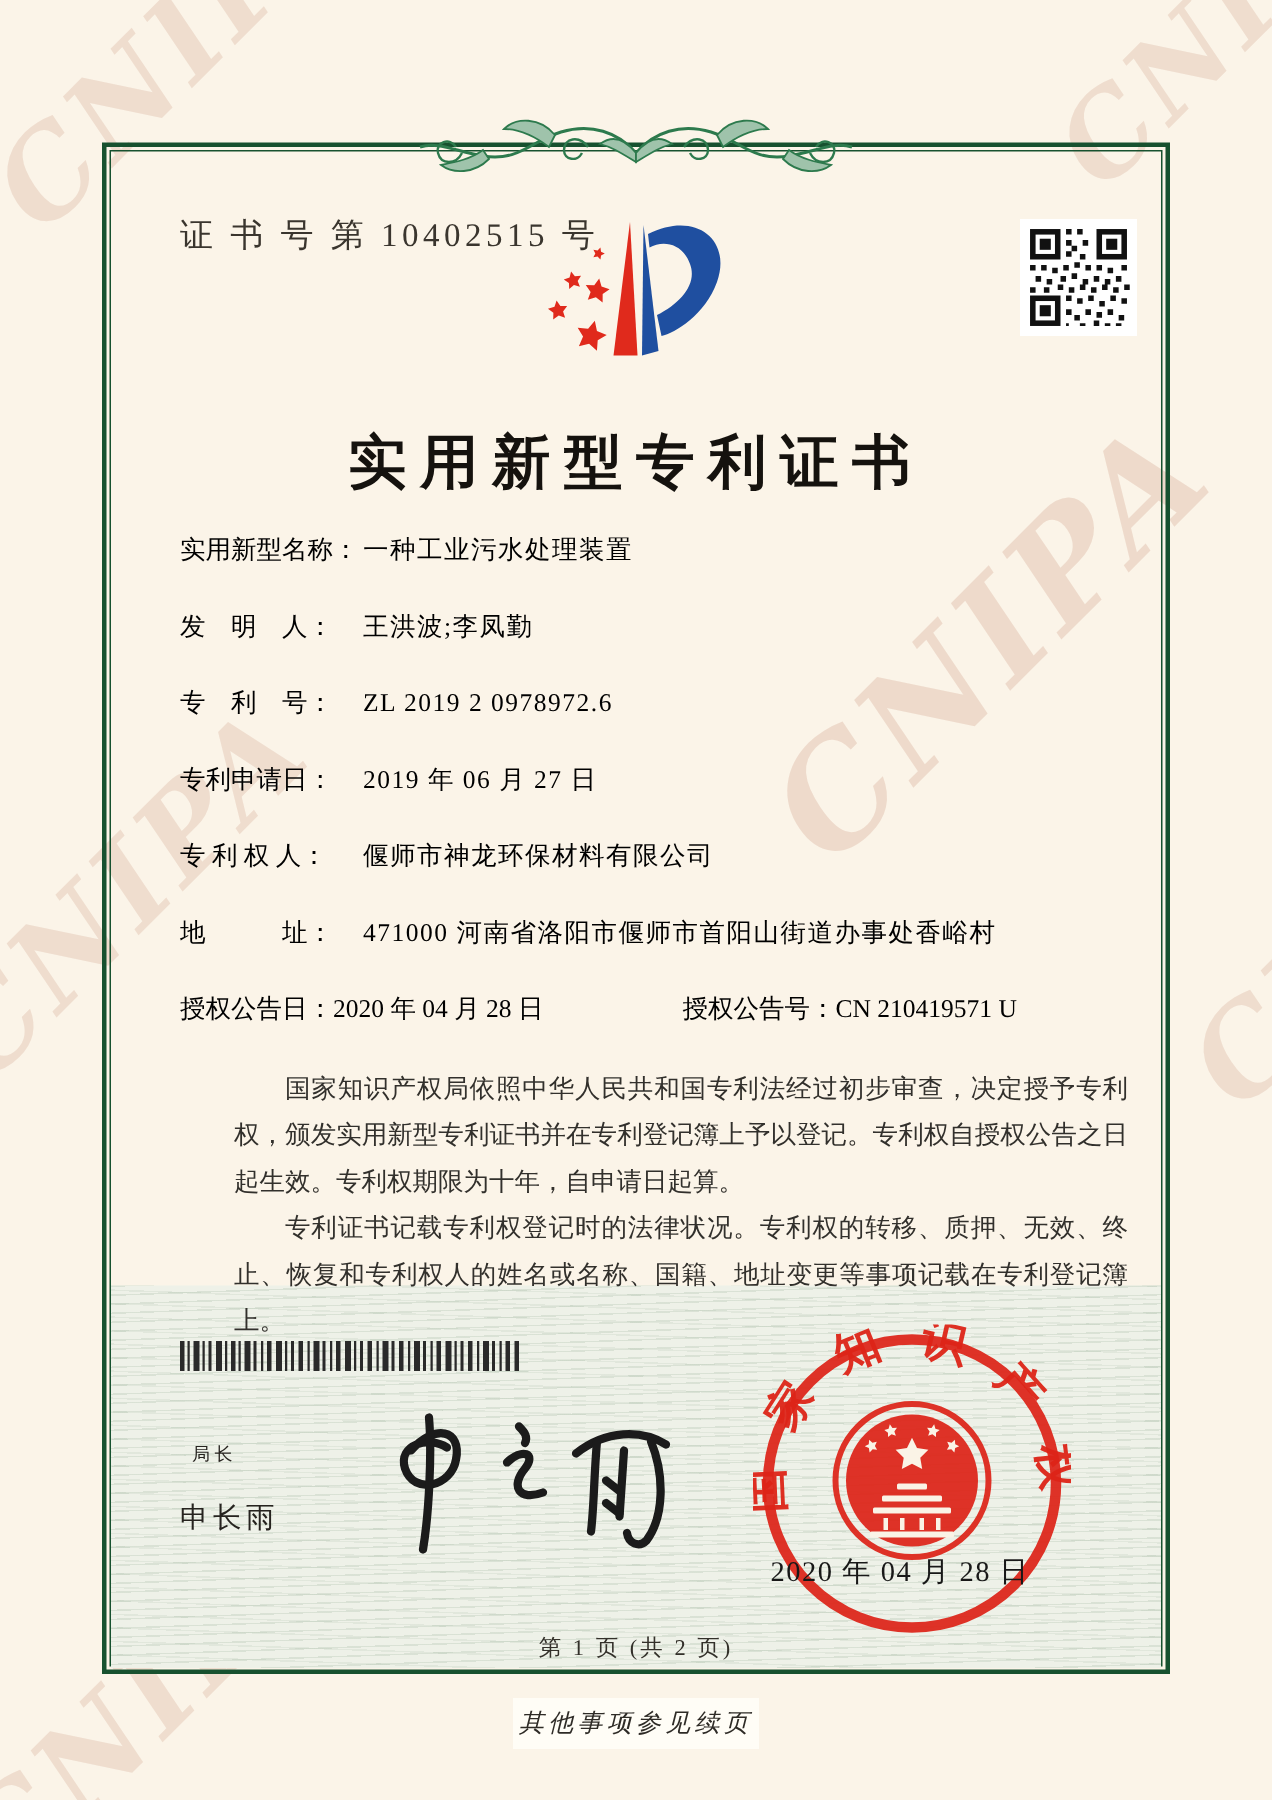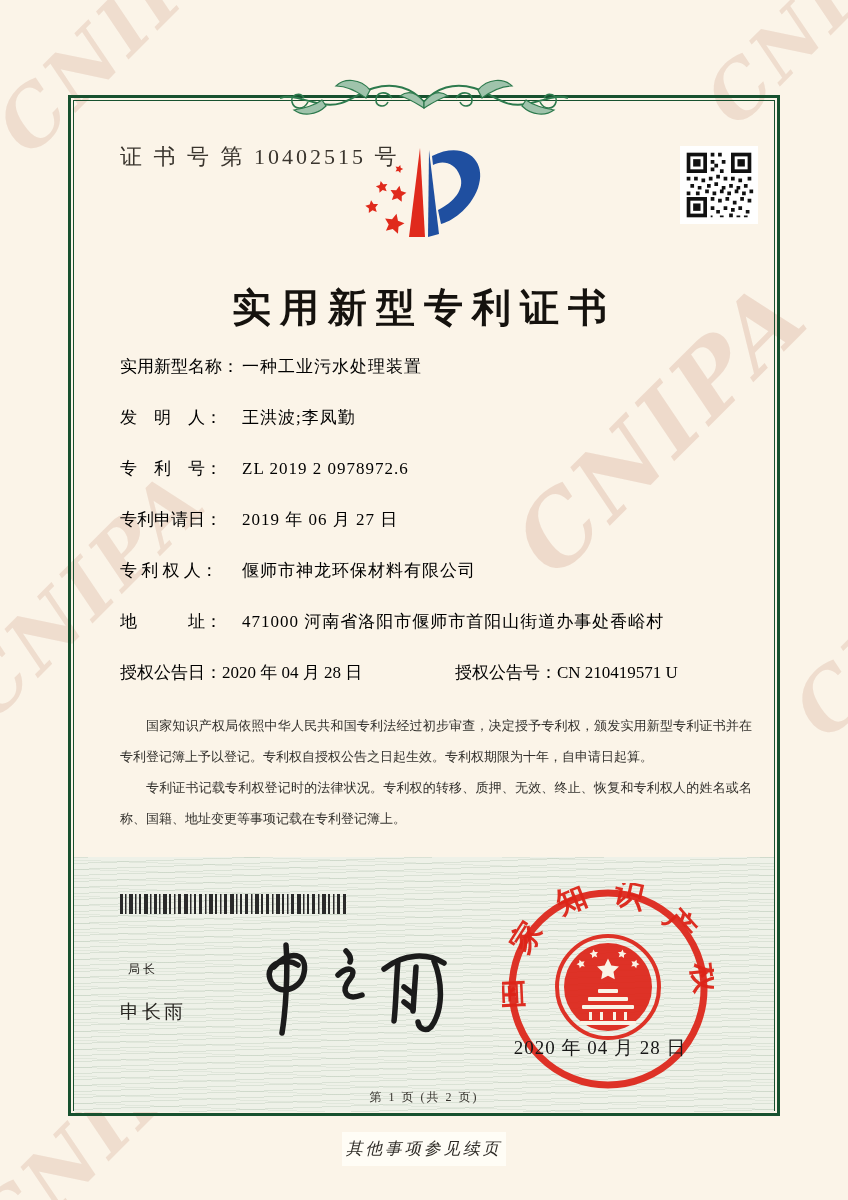--- a/index.html
+++ b/index.html
@@ -32,39 +32,39 @@
   .qr { position:absolute; left:680px; top:146px; z-index:3; background:#fff; padding:3px; }
   .title { position:absolute; left:0; top:249px; width:100%; text-align:center;
            font-size:39px; font-weight:bold; letter-spacing:9px; color:#15120e; z-index:3;margin-top:32px; }
 
   
   .content { position:absolute; left:120px; top:353px; width:632px; z-index:3; }
   .f-row { display:flex; line-height:28px; margin-bottom:23px; font-size:17px; color:#000000;align-items:flex-end; }
   .f-label { flex:0 0 122px; white-space:pre; }
   .f-value { flex:1; letter-spacing:1px; }
   .grant-left { display:inline-block; width:335px; }
-  .paras { margin-top:7px; font-size:13px; line-height:31px; text-align:justify;
-           color:#32302c; }
+  .paras { margin-top:7px; font-size:17px; line-height:31px; text-align:justify;
+           color:#32302c;margin-left:36px; }
   .paras p { text-indent:2em; }
 
   
   .guilloche { position:absolute; left:74px; top:857px; width:700px; height:255px; z-index:2;
     background:
       repeating-linear-gradient(178deg, rgba(145,170,145,0.22) 0 1px, transparent 1px 6px),
       repeating-linear-gradient(182deg, rgba(145,170,145,0.14) 0 1px, transparent 1px 9px),
       #eef1e8; }
   .barcode { position:absolute; left:46px; top:37px; }
   .officer-title { position:absolute; left:54px; top:104px; font-size:12px; letter-spacing:3px; color:#26231f;font-family:Liberation Serif, serif; }
   .officer-name  { position:absolute; left:46px; top:142px; font-size:19px; letter-spacing:3px; color:#26231f; }
   .signature { position:absolute; left:172px; top:82px; }
   .seal { position:absolute; left:428px; top:26px; }
   .seal-date { position:absolute; left:436px; top:178px; width:180px; text-align:center;
                font-size:19px; color:#181818; letter-spacing:1px; }
   .page-num { position:absolute; left:0; top:232px; width:100%; text-align:center;
-              font-size:12px; letter-spacing:2px; color:#33302a; }
+              font-size:15px; letter-spacing:2px; color:#33302a; }
 
   .note { position:absolute; left:50%; top:1132px; transform:translateX(-50%);
           background:#fffdf6; padding:6px 4px; font-size:16.5px; letter-spacing:3px;
           color:#2e2b26; z-index:3; font-style:italic; }
 </style>
 </head>
 <body>
 
 <div class="page">
 

